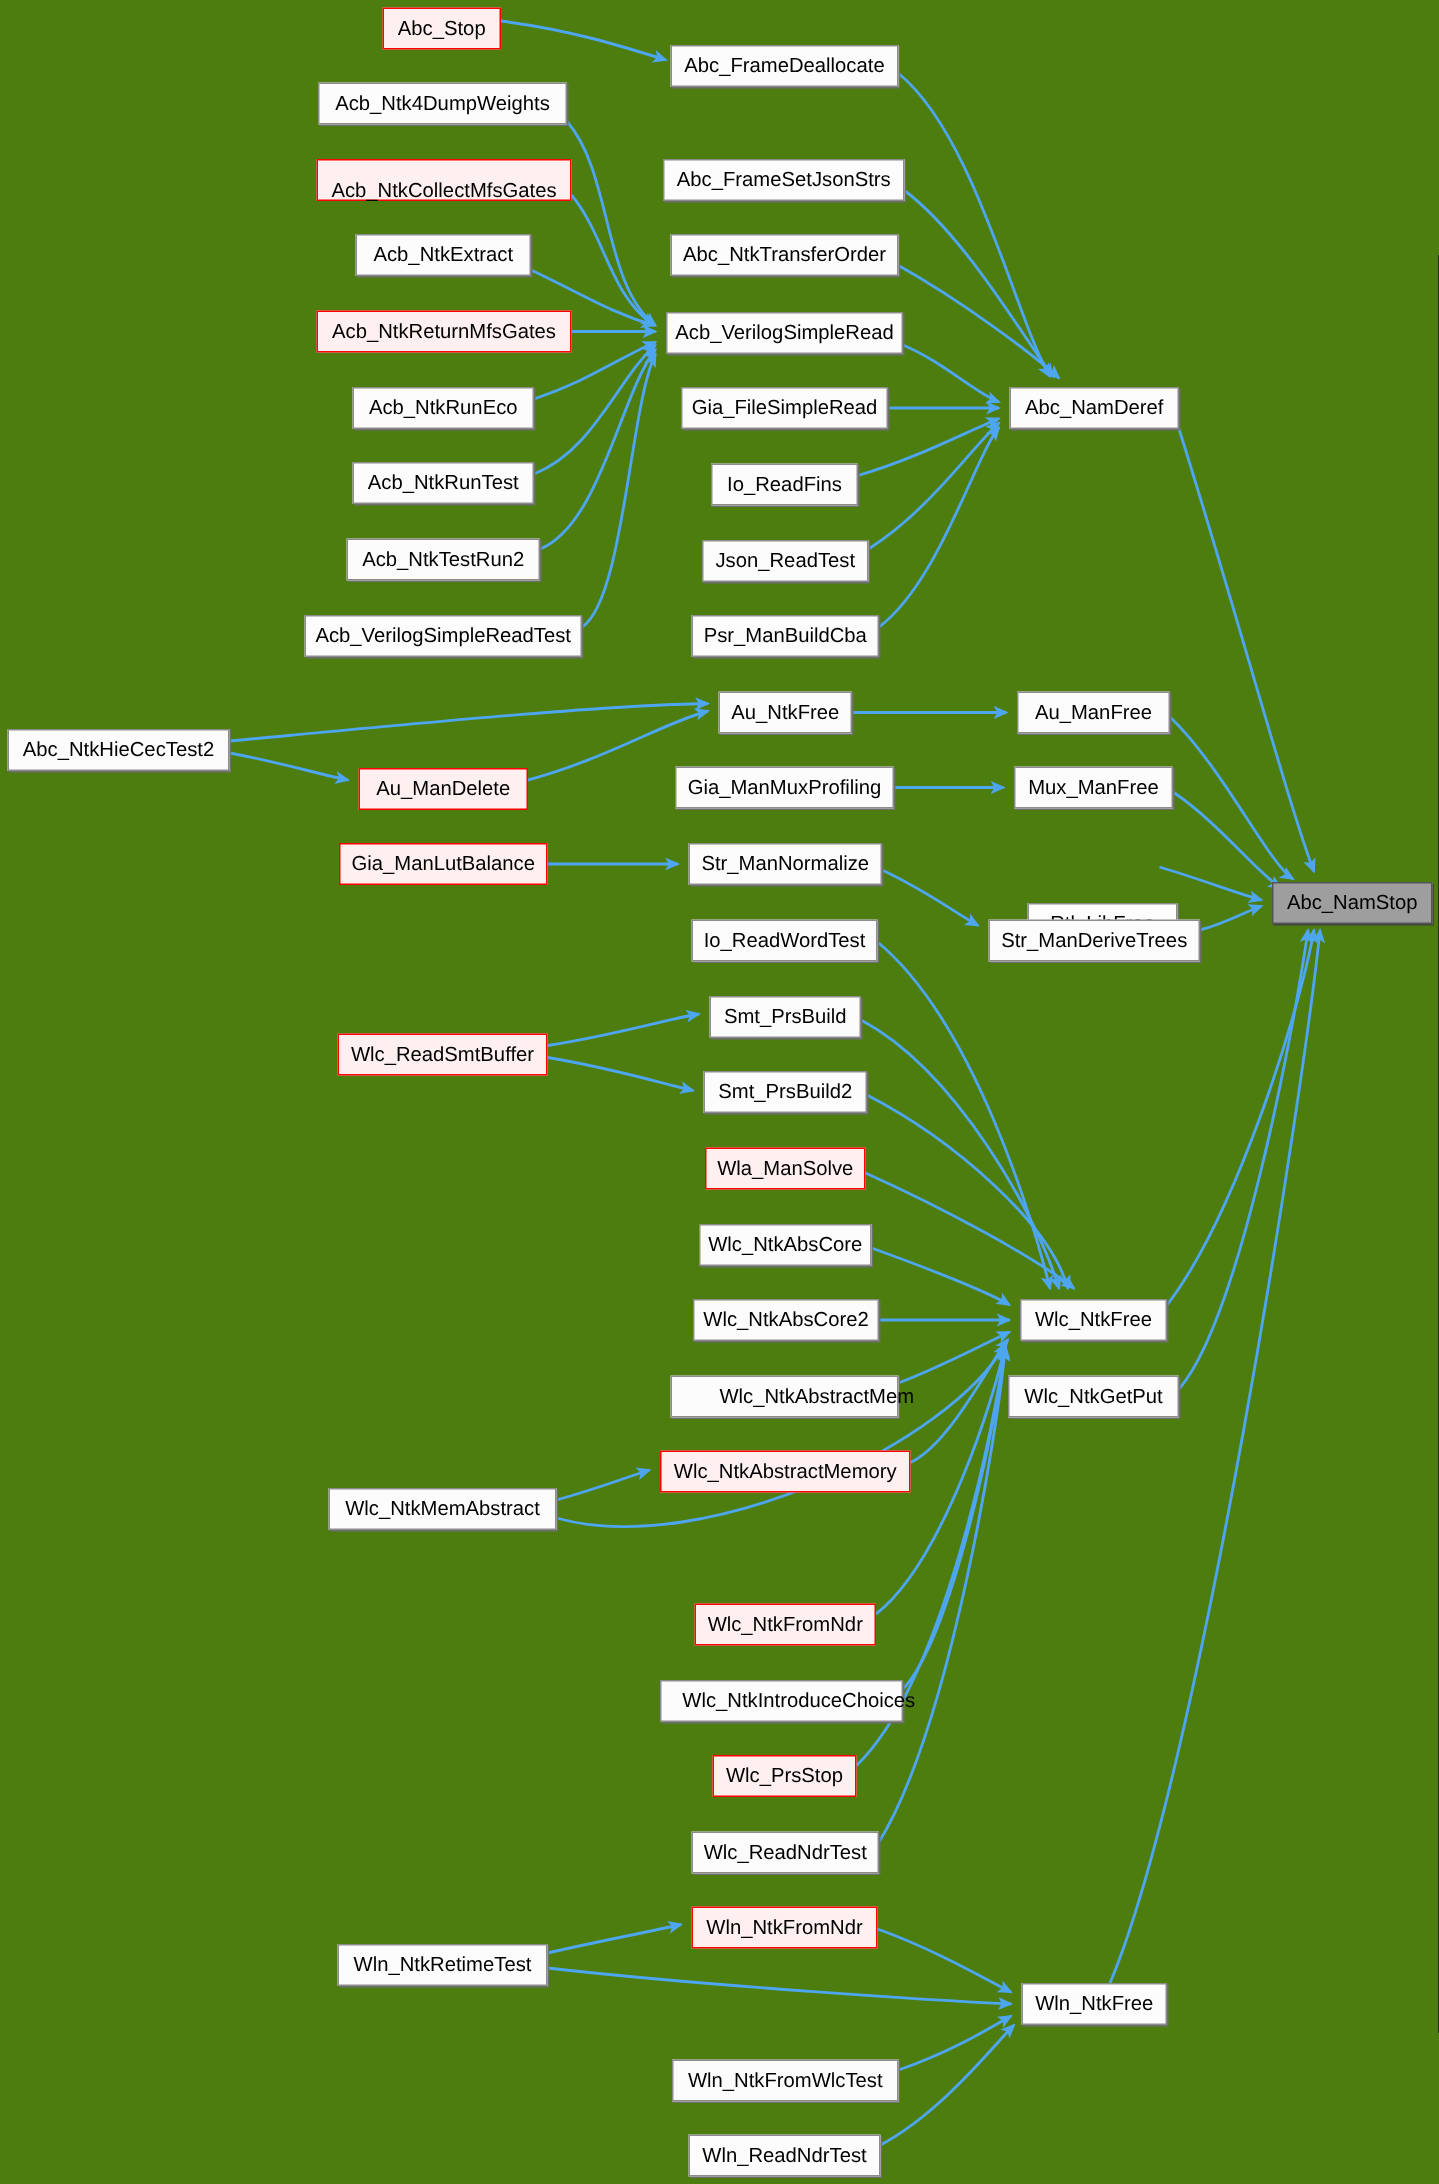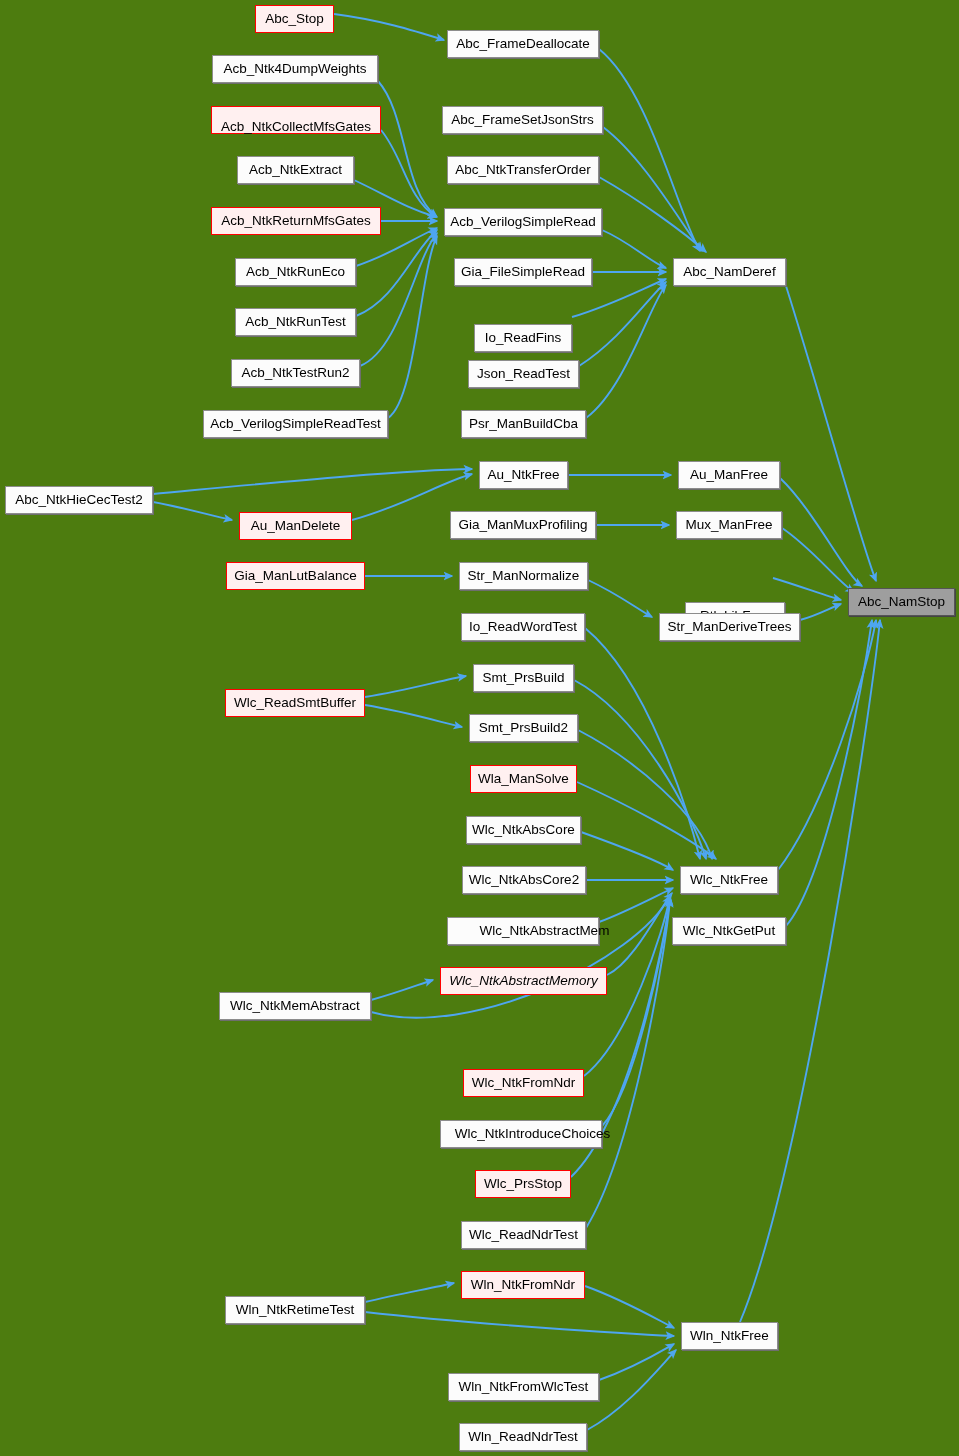--- a/index.html
+++ b/index.html
@@ -117,21 +117,21 @@
       </div>
       <div class="node" style="left: 447px; top: 156px; width: 152px;">
         <span>Abc_NtkTransferOrder</span>
       </div>
       <div class="node" style="left: 444px; top: 208px; width: 158px;">
         <span>Acb_VerilogSimpleRead</span>
       </div>
       <div class="node" style="left: 454px; top: 258px; width: 138px;">
         <span>Gia_FileSimpleRead</span>
       </div>
-      <div class="node" style="left: 474px; top: 324px; width: 98px;">
+      <div class="node" style="left: 474px; top: 309px; width: 98px;">
         <span>Io_ReadFins</span>
       </div>
       <div class="node" style="left: 468px; top: 360px; width: 111px;">
         <span>Json_ReadTest</span>
       </div>
       <div class="node" style="left: 461px; top: 410px; width: 125px;">
         <span>Psr_ManBuildCba</span>
       </div>
       <div class="node" style="left: 5px; top: 486px; width: 148px; align-items: center;">
         <span>Abc_NtkHieCecTest2</span>
@@ -174,21 +174,21 @@
       </div>
       <div class="node" style="left: 466px; top: 816px; width: 115px;">
         <span>Wlc_NtkAbsCore</span>
       </div>
       <div class="node" style="left: 462px; top: 866px; width: 124px;">
         <span>Wlc_NtkAbsCore2</span>
       </div>
       <div class="node" style="left: 447px; top: 917px; width: 152px; padding-left: 43px;">
         <span>Wlc_NtkAbstractMem</span>
       </div>
-      <div class="node red" style="left: 440px; top: 967px; width: 167px; font-style: italic;">
+      <div class="node red" style="left: 440px; top: 967px; width: 167px;">
         <span>Wlc_NtkAbstractMemory</span>
       </div>
       <div class="node red" style="left: 463px; top: 1069px; width: 121px;">
         <span>Wlc_NtkFromNdr</span>
       </div>
       <div class="node" style="left: 440px; top: 1120px; width: 162px; padding-left: 23px;">
         <span>Wlc_NtkIntroduceChoices</span>
       </div>
       <div class="node red" style="left: 475px; top: 1170px; width: 96px;">
         <span>Wlc_PrsStop</span>

